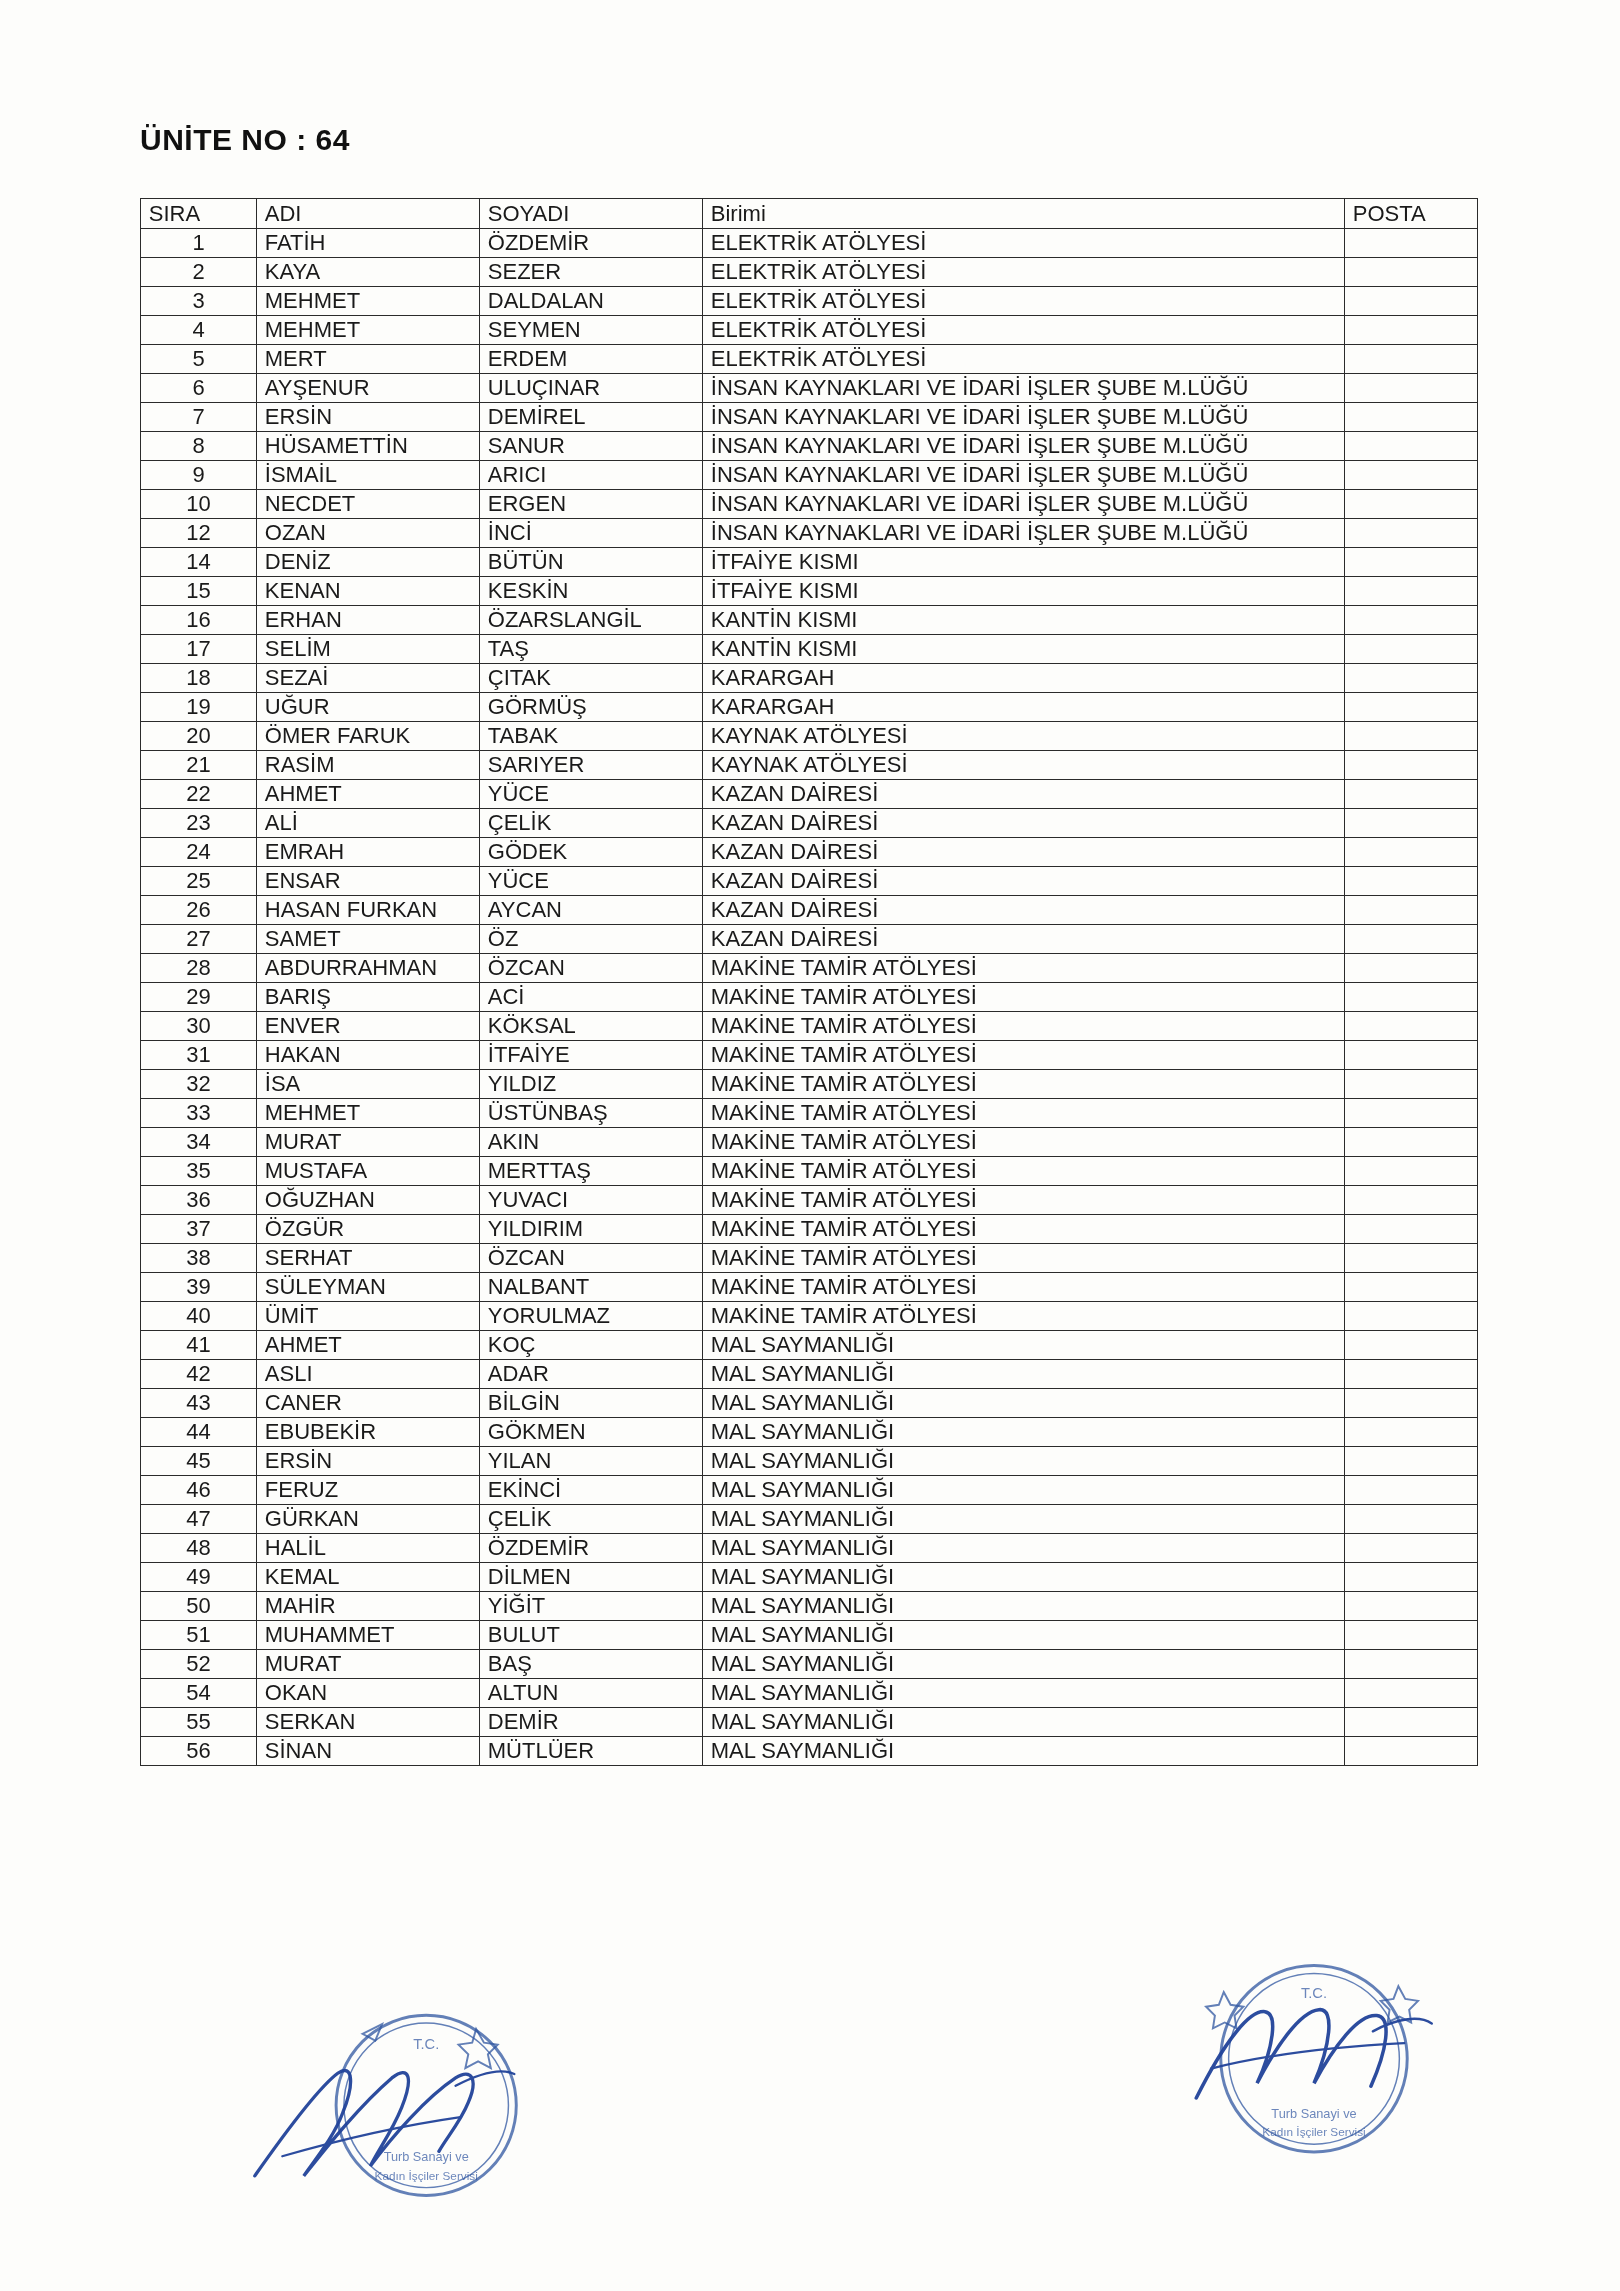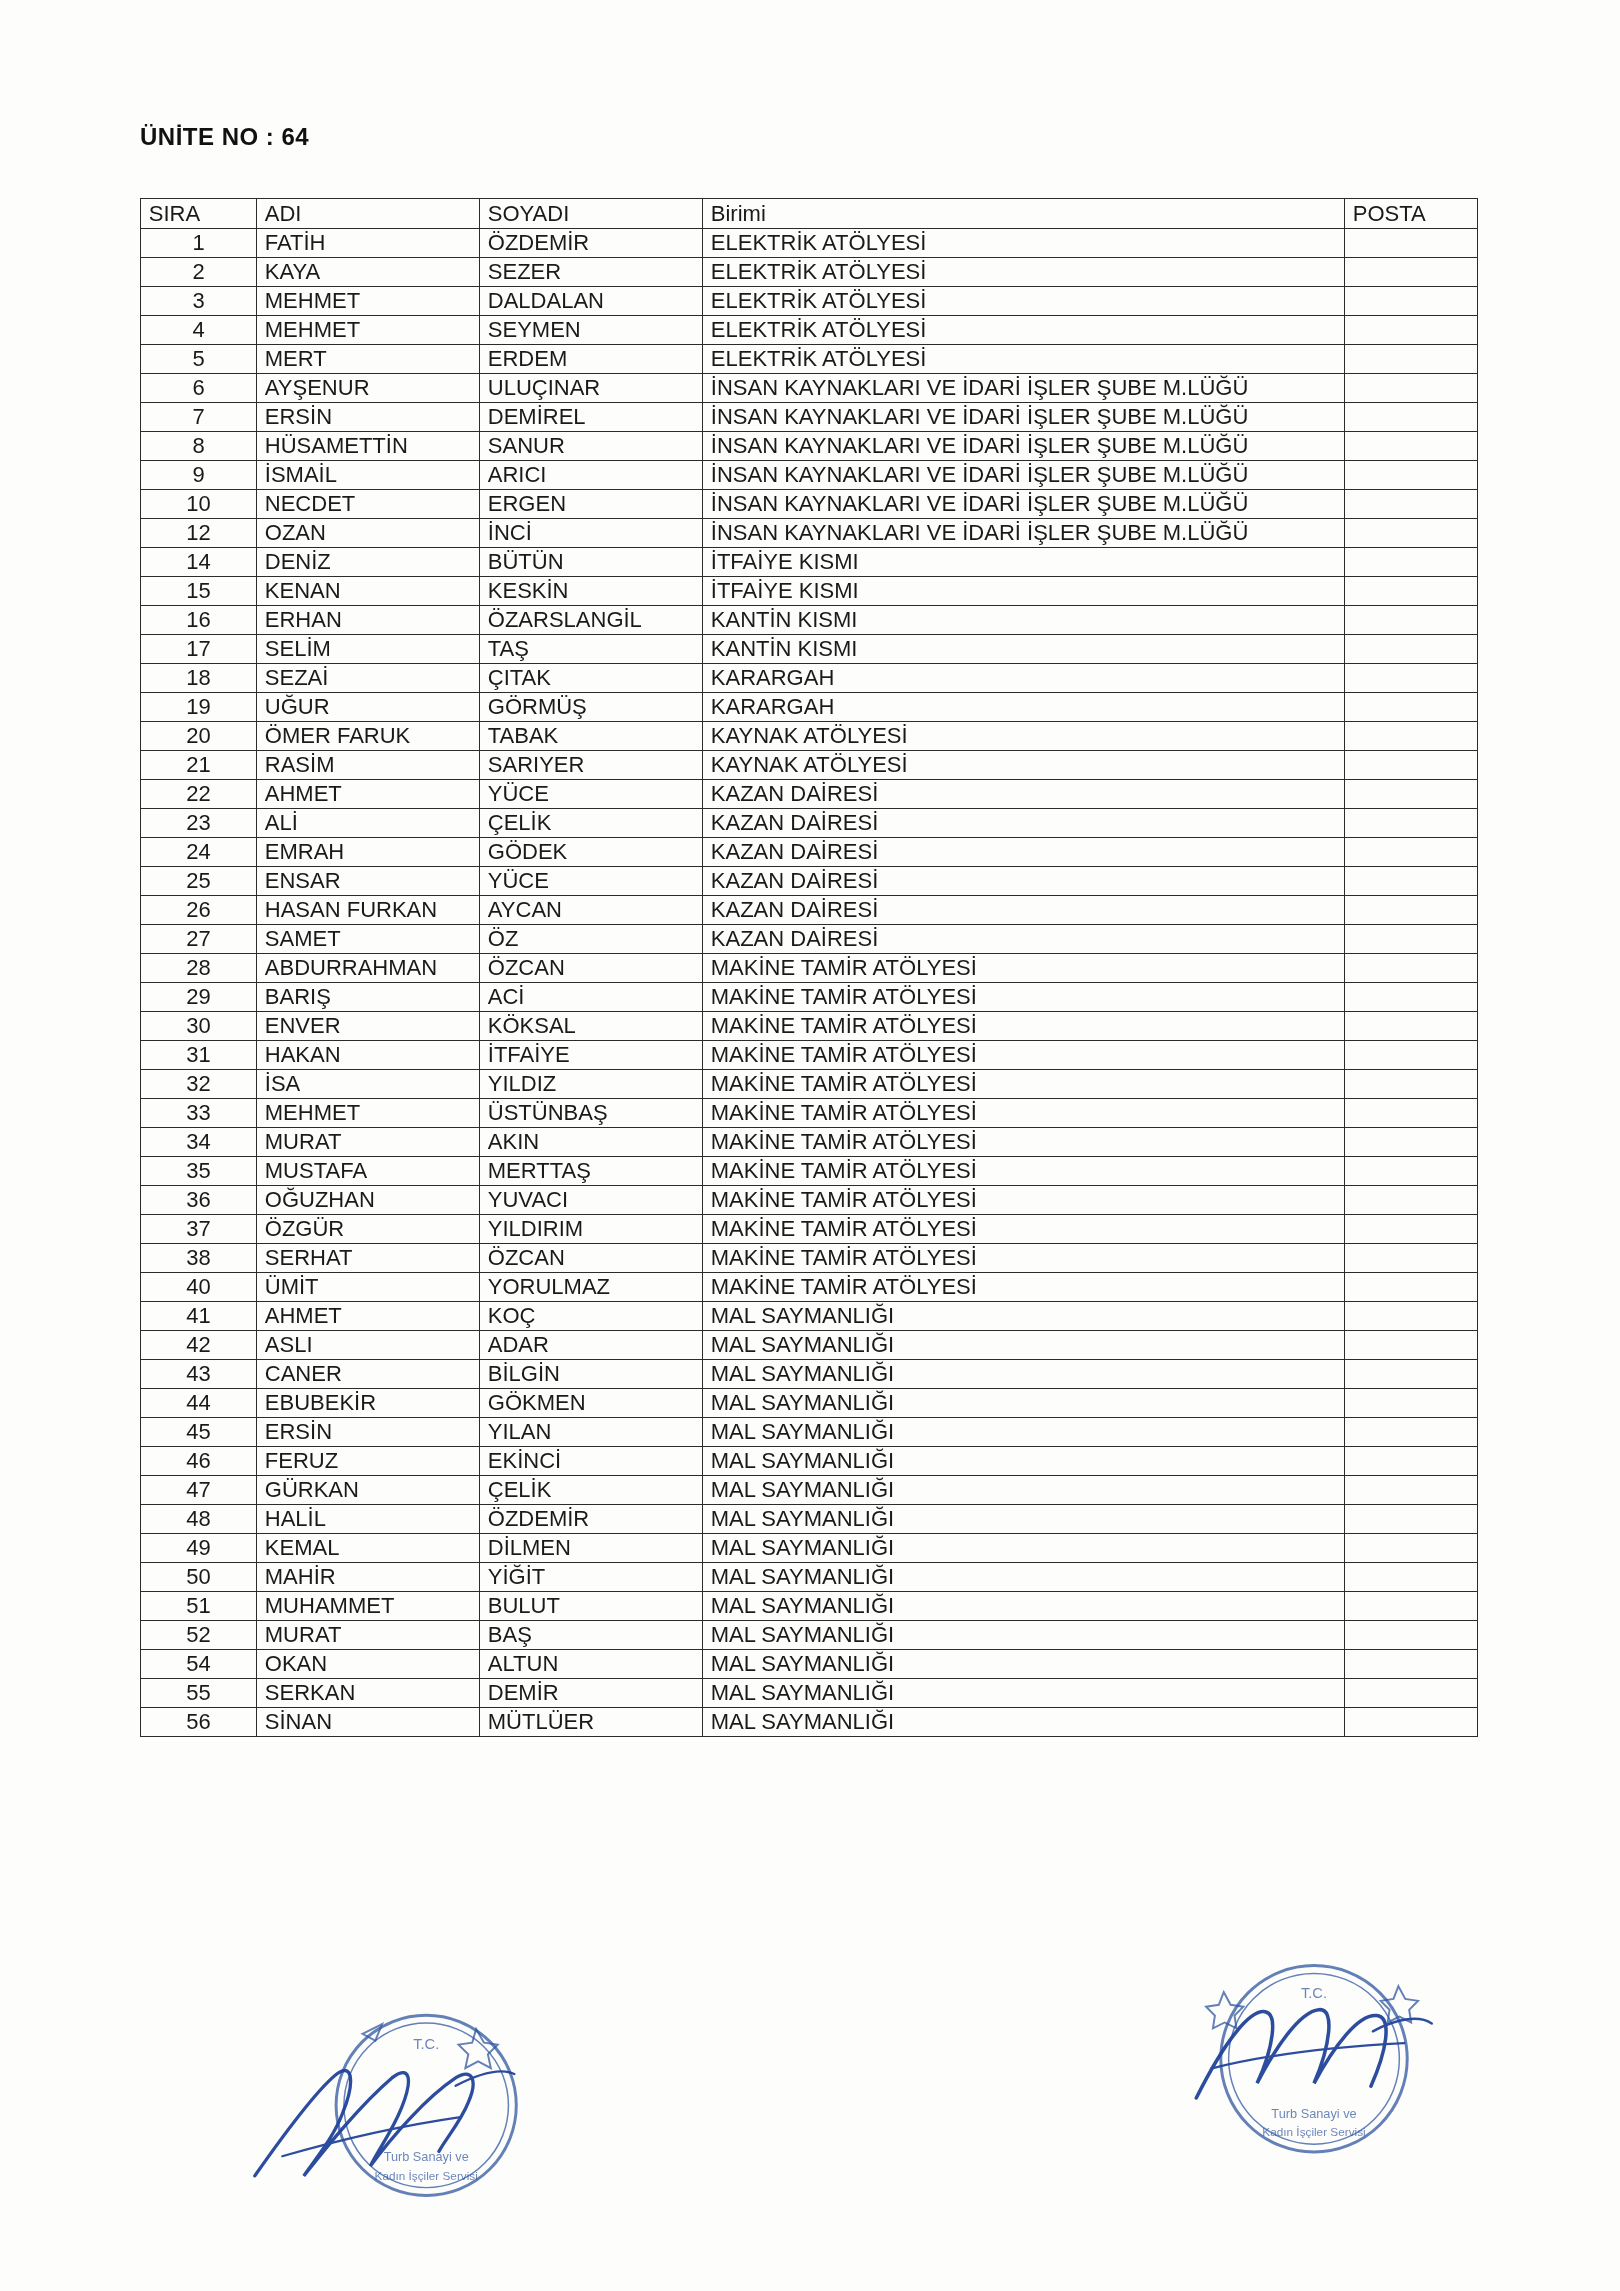--- a/index.html
+++ b/index.html
@@ -19,21 +19,21 @@
     position: absolute;
     left: 0; top: 0;
     width: 1620px;
     height: 2292px;
     background: #fdfdfb;
   }
   .doc-title {
     position: absolute;
     left: 140px;
     top: 123px;
-    font-size: 24px;
+    font-size: 30px;
     font-weight: bold;
     letter-spacing: 0.5px;
     color: #111;
   }
   table.roster {
     position: absolute;
     left: 140px;
     top: 198px;
     width: 1338px;
     border-collapse: collapse;
@@ -341,20 +341,27 @@
           <td class="num">37</td>
           <td>ÖZGÜR</td>
           <td>YILDIRIM</td>
           <td>MAKİNE TAMİR ATÖLYESİ</td>
           <td></td>
         </tr>
         <tr>
           <td class="num">38</td>
           <td>SERHAT</td>
           <td>ÖZCAN</td>
+          <td>MAKİNE TAMİR ATÖLYESİ</td>
+          <td></td>
+        </tr>
+        <tr>
+          <td class="num">39</td>
+          <td>SÜLEYMAN</td>
+          <td>NALBANT</td>
           <td>MAKİNE TAMİR ATÖLYESİ</td>
           <td></td>
         </tr>
         <tr>
           <td class="num">40</td>
           <td>ÜMİT</td>
           <td>YORULMAZ</td>
           <td>MAKİNE TAMİR ATÖLYESİ</td>
           <td></td>
         </tr>

